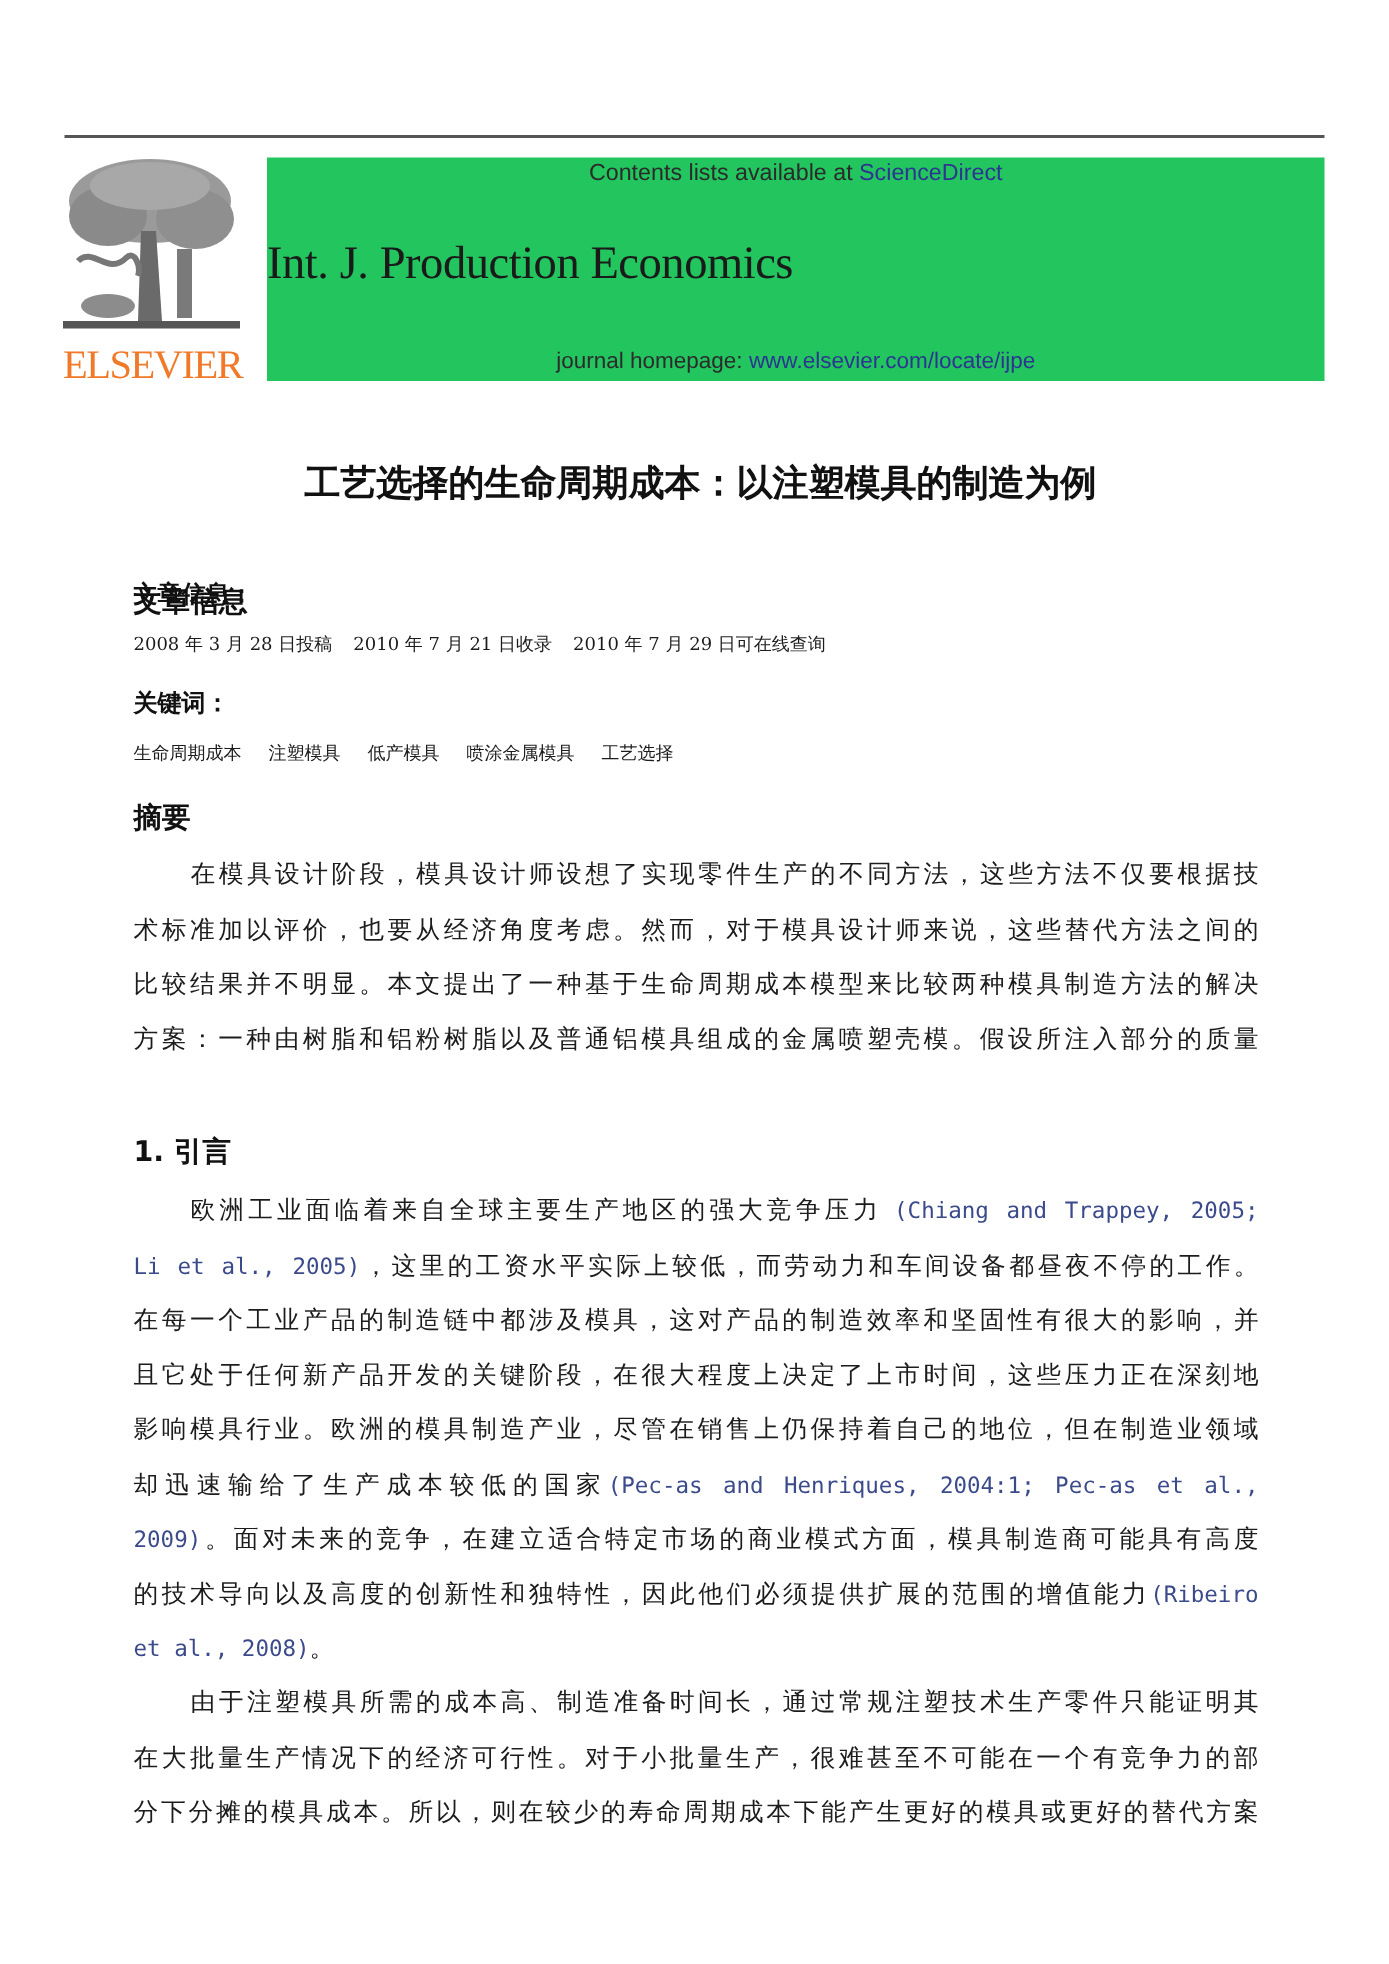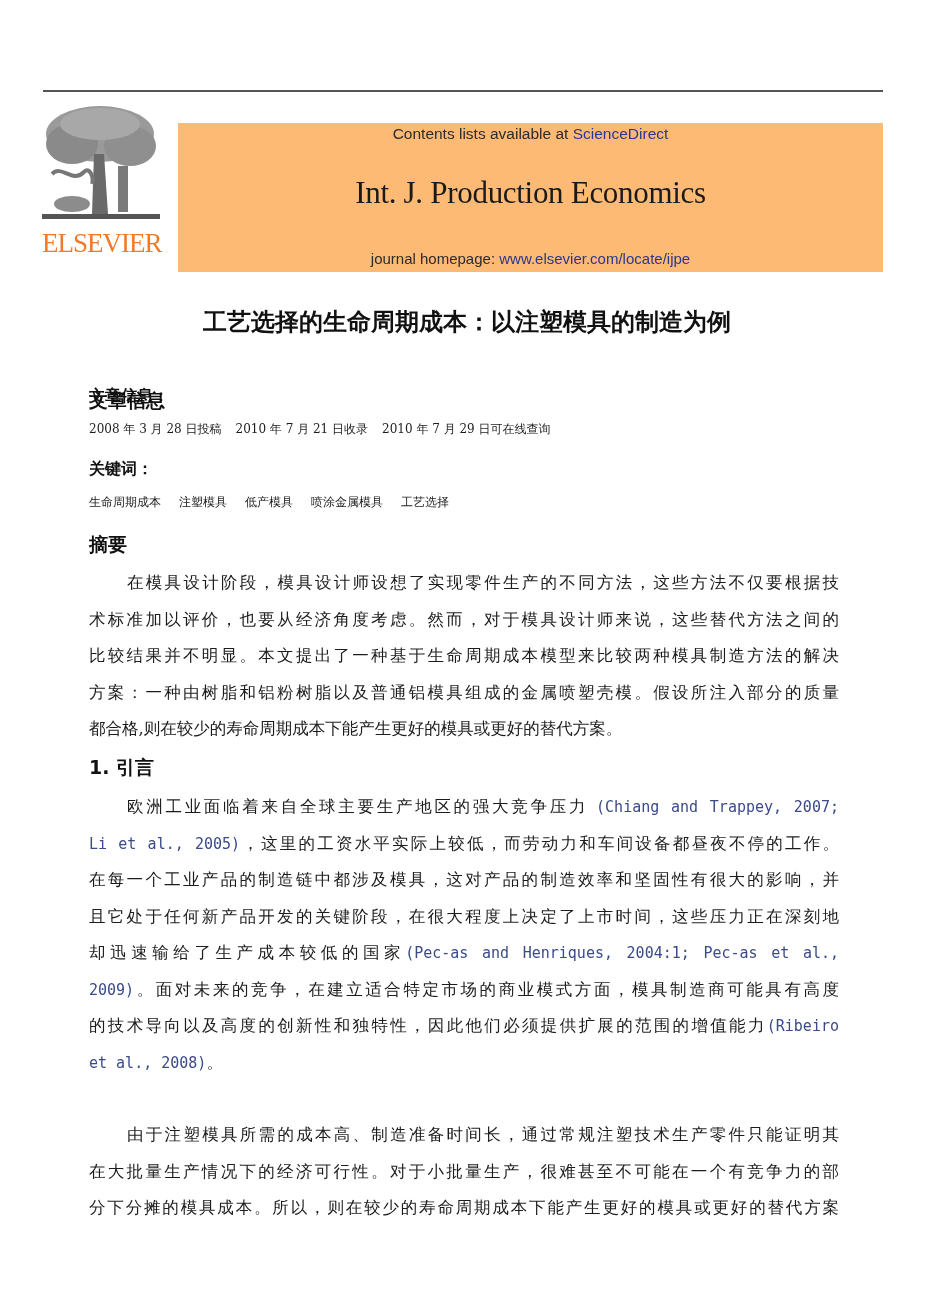--- a/index.html
+++ b/index.html
@@ -16,29 +16,28 @@
       position: absolute; left: 42px; top: 104px; width: 120px; height: 152px;
     }
     .logo svg { display: block; }
     .logo-word {
       position: absolute; left: 0; top: 124px; width: 118px; text-align: center;
       font-family: "Liberation Serif", serif; font-size: 27px; color: #f07a2a;
       letter-spacing: -1px; line-height: 30px;
     }
     .banner {
       position: absolute; left: 178px; top: 105px; width: 705px; height: 149px;
-      background: #fdba74;
-      margin-top: 18px;
+      background: #22c55e;
     }
     .banner .contents {
       position: absolute; left: 0; width: 100%; top: 2px; text-align: center;
       font-family: "Liberation Sans", sans-serif; font-size: 15.5px; color: #2b2b2b;
     }
     .banner .journal {
-      position: absolute; left: 0; width: 100%; top: 52px; text-align: center;
+      position: absolute; left: 0; width: 100%; top: 52px; 
       font-family: "Liberation Serif", serif; font-size: 31px; color: #1a1a1a;
       letter-spacing: -0.3px;
     }
     .banner .homepage {
       position: absolute; left: 0; width: 100%; top: 127px; text-align: center;
       font-family: "Liberation Sans", sans-serif; font-size: 15px; color: #2b2b2b;
     }
     .link-blue { color: #2c3590; }
     .title {
       position: absolute; left: 0; width: 926px; top: 306px; text-align: center;
@@ -113,30 +112,30 @@
   <span class="kw">生命周期成本</span><span class="kw">注塑模具</span><span class="kw">低产模具</span><span class="kw">喷涂金属模具</span><span>工艺选择</span>
 </div>
 
 <div class="h-bold h-section" style="top:532px;">摘要</div>
 
 <div class="para" style="top:565px;">
   <span class="pline indent">在模具设计阶段，模具设计师设想了实现零件生产的不同方法，这些方法不仅要根据技</span>
   <span class="pline">术标准加以评价，也要从经济角度考虑。然而，对于模具设计师来说，这些替代方法之间的</span>
   <span class="pline">比较结果并不明显。本文提出了一种基于生命周期成本模型来比较两种模具制造方法的解决</span>
   <span class="pline">方案：一种由树脂和铝粉树脂以及普通铝模具组成的金属喷塑壳模。假设所注入部分的质量</span>
-  <span class="pline last">都合格,则在较少的寿命周期成本下能产生更好的模具或更好的替代方案。</span>
 </div>
 
 <div class="h-bold h-section" style="top:755px;">1. 引言</div>
 
 <div class="para" style="top:789px;">
-  <span class="pline indent"><span>欧洲工业面临着来自全球主要生产地区的强大竞争压力 </span><span class="cite">(Chiang and Trappey, 2007;</span></span>
+  <span class="pline indent"><span>欧洲工业面临着来自全球主要生产地区的强大竞争压力 </span><span class="cite">(Chiang and Trappey, 2005;</span></span>
   <span class="pline"><span class="cite">Li et al., 2005)</span><span>，这里的工资水平实际上较低，而劳动力和车间设备都昼夜不停的工作。</span></span>
   <span class="pline">在每一个工业产品的制造链中都涉及模具，这对产品的制造效率和坚固性有很大的影响，并</span>
   <span class="pline">且它处于任何新产品开发的关键阶段，在很大程度上决定了上市时间，这些压力正在深刻地</span>
+  <span class="pline">影响模具行业。欧洲的模具制造产业，尽管在销售上仍保持着自己的地位，但在制造业领域</span>
   <span class="pline"><span>却迅速输给了生产成本较低的国家</span><span class="cite">(Pec-as and Henriques, 2004:1; Pec-as et al.,</span></span>
   <span class="pline"><span class="cite">2009)</span><span>。面对未来的竞争，在建立适合特定市场的商业模式方面，模具制造商可能具有高度</span></span>
   <span class="pline"><span>的技术导向以及高度的创新性和独特性，因此他们必须提供扩展的范围的增值能力</span><span class="cite">(Ribeiro</span></span>
   <span class="pline last"><span class="cite">et al., 2008)</span><span>。</span></span>
 </div>
 
 <div class="para" style="top:1117px;">
   <span class="pline indent">由于注塑模具所需的成本高、制造准备时间长，通过常规注塑技术生产零件只能证明其</span>
   <span class="pline">在大批量生产情况下的经济可行性。对于小批量生产，很难甚至不可能在一个有竞争力的部</span>
   <span class="pline">分下分摊的模具成本。所以，则在较少的寿命周期成本下能产生更好的模具或更好的替代方案</span>

